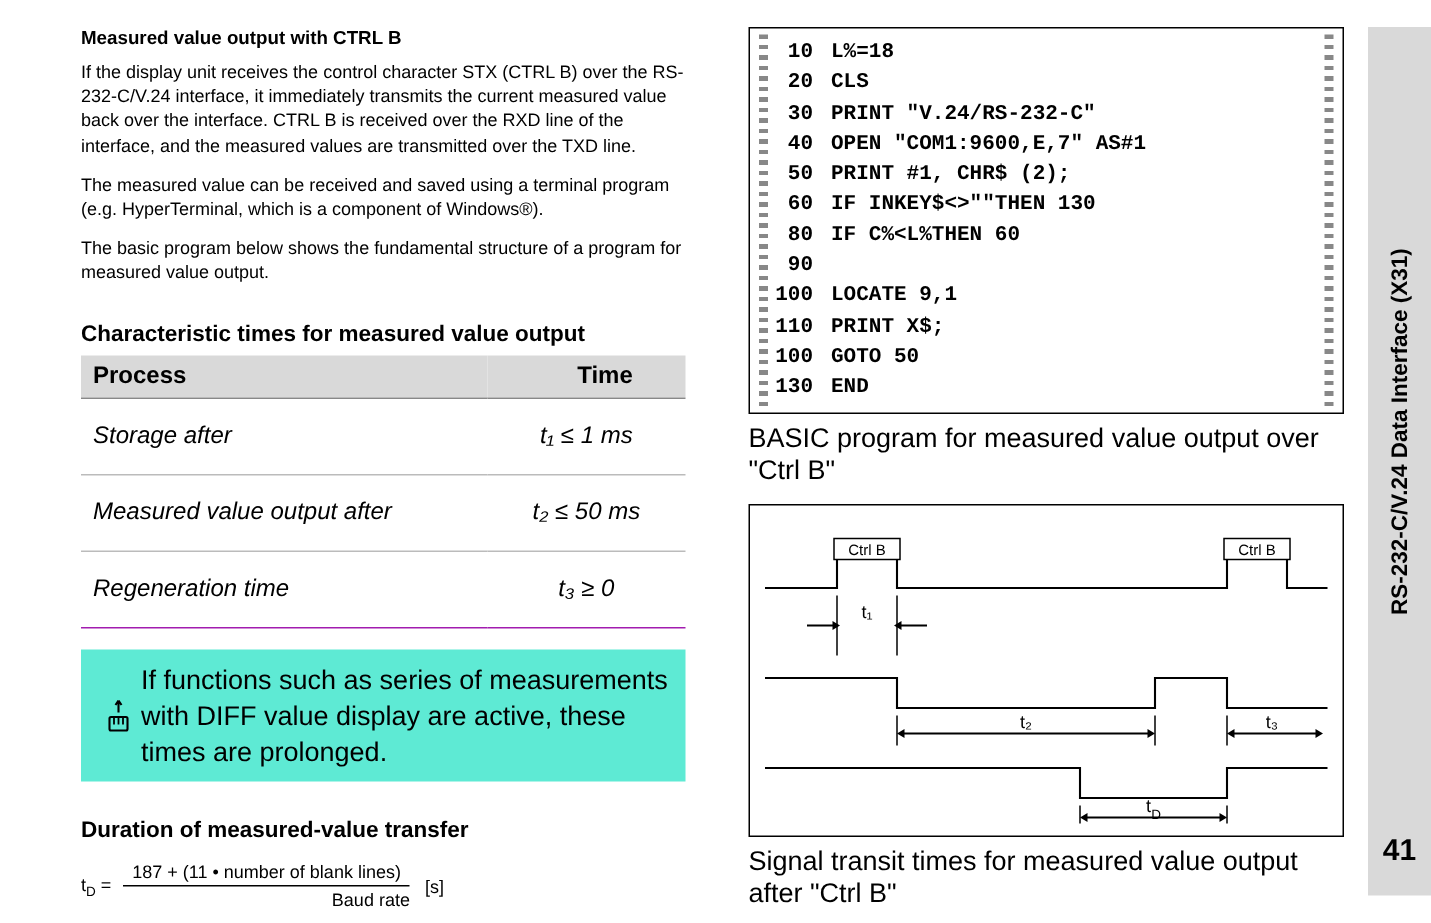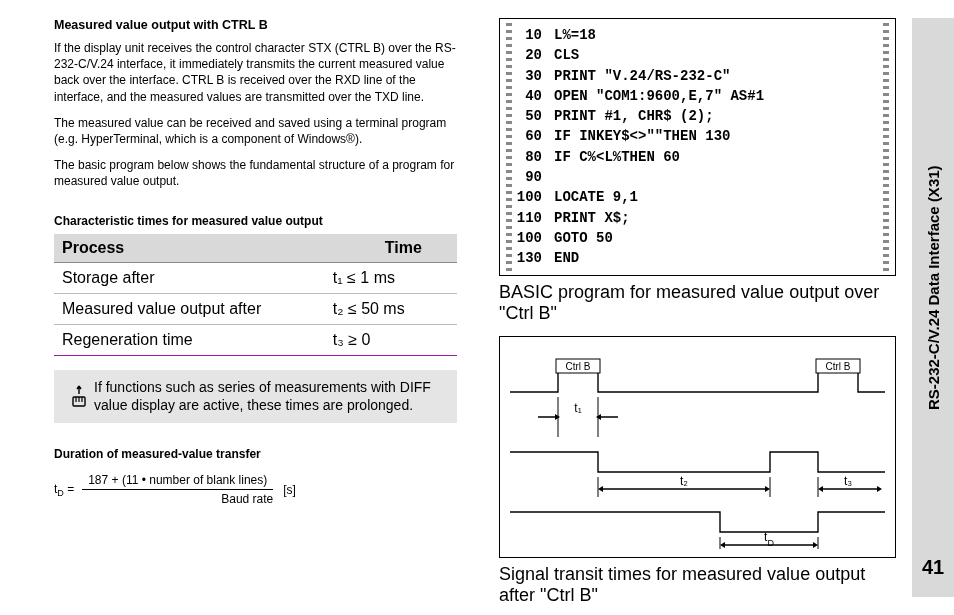--- a/index.html
+++ b/index.html
@@ -34,45 +34,45 @@
     font-weight: bold;
     font-size: 15px;
     flex: 1;
     display: flex;
     align-items: center;
     justify-content: center;
   }
   .page-num { font-weight: bold; font-size: 20px; margin-top: 16px; }
   h1 { font-size: 12.5px; font-weight: bold; margin-bottom: 8px; }
   p { font-size: 12px; line-height: 1.35; margin-bottom: 10px; }
-  .subhead { font-size: 12px; font-weight: bold; margin: 24px 0 6px; }
+  .subhead { font-size: 15px; font-weight: bold; margin: 24px 0 6px; }
   table.char {
     width: 100%;
     border-collapse: collapse;
     font-size: 16px;
     margin-bottom: 14px;
     border-bottom: 1px solid #a21caf;
   }
   table.char thead th {
     background: #d9d9d9;
     font-weight: bold;
     text-align: left;
     padding: 5px 8px;
     border-bottom: 1px solid #888;
   }
   table.char thead th:last-child { text-align: left; padding-left: 60px; }
-  table.char tbody td { padding: 6px 8px; border-bottom: 1px solid #bbb; }
-  table.char tbody td:last-child { text-align: left; white-space: nowrap; }
+  table.char tbody td { padding: 16px 8px; border-bottom: 1px solid #bbb; font-style: italic; }
+  table.char tbody td:last-child { text-align: center; white-space: nowrap; }
   table.char tbody tr:last-child td { border-bottom: none; }
   .note {
-    background: #e5e5e5;
+    background: #5eead4;
     display: flex;
     padding: 8px 10px;
     margin: 4px 0 14px;
-    font-size: 14px;
+    font-size: 18px;
     line-height: 1.35;
   }
   .note .icon {
     width: 30px; flex-shrink: 0;
     display: flex; align-items: center; justify-content: center;
     font-size: 20px;
   }
   .formula { font-size: 12px; margin-top: 12px; display: flex; align-items: center; }
   .formula .lhs { white-space: nowrap; padding-right: 4px; }
   .formula .frac {

